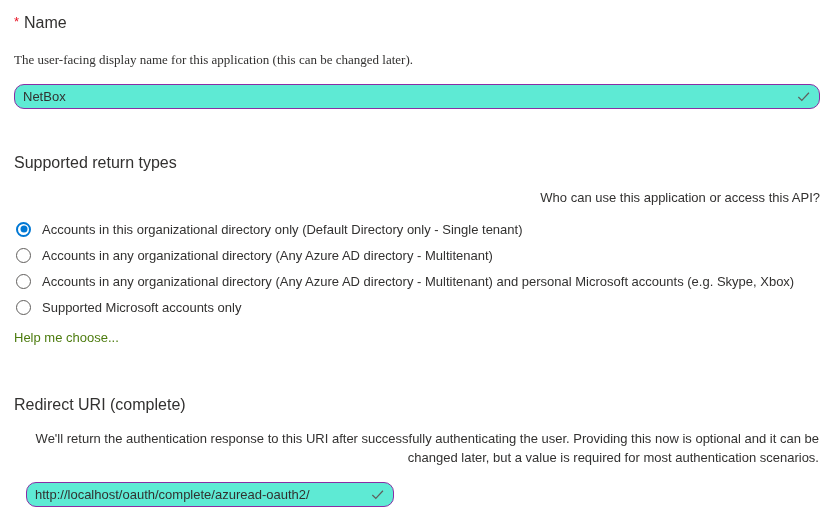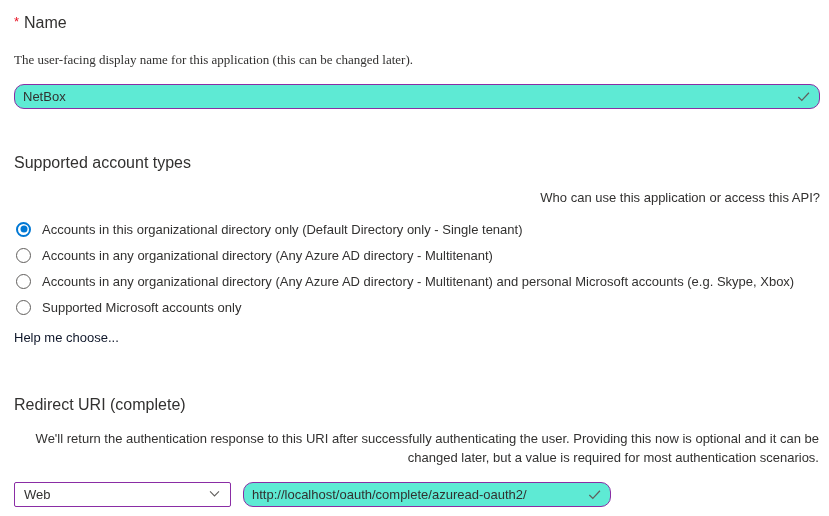--- a/index.html
+++ b/index.html
@@ -87,21 +87,21 @@
   .radio-label {
     margin-left: 11px;
     font-size: 13px;
     color: #323130;
     white-space: nowrap;
   }
   .help-link {
     display: inline-block;
     margin-top: 10px;
     font-size: 13px;
-    color: #0f172a;
+    color: #4d7c0f;
     text-decoration: none;
     cursor: pointer;
   }
 
   
   .redirect { margin-top: 48px; }
   .redirect-desc { margin-top: 14px; max-width: 805px; text-align: right; }
   .redirect-controls {
     margin-top: 15px;
     display: flex;
@@ -141,21 +141,21 @@
       <input type="text" value="NetBox" style="">
       <span class="valid-icon">
         <svg width="15" height="15" viewBox="0 0 16 16">
           <path d="M2.5 8.5 L6.2 12.2 L13.8 4" stroke="#605e5c" stroke-width="1.3" fill="none"></path>
         </svg>
       </span>
     </div>
   </div>
 
   <div class="account-types">
-    <div class="section-title">Supported account types</div>
+    <div class="section-title">Supported return types</div>
     <div class="question">Who can use this application or access this API?</div>
 
     <div class="radio-group">
       <div class="radio-row selected">
         <span class="radio-circle"></span>
         <span class="radio-label">Accounts in this organizational directory only (Default Directory only - Single tenant)</span>
       </div>
       <div class="radio-row">
         <span class="radio-circle"></span>
         <span class="radio-label">Accounts in any organizational directory (Any Azure AD directory - Multitenant)</span>
@@ -171,28 +171,20 @@
     </div>
 
     <a class="help-link">Help me choose...</a>
   </div>
 
   <div class="redirect">
     <div class="section-title">Redirect URI (complete)</div>
     <div class="description redirect-desc">We'll return the authentication response to this URI after successfully authenticating the user. Providing this now is optional and it can be changed later, but a value is required for most authentication scenarios.</div>
 
     <div class="redirect-controls">
-      <div class="platform-select">
-        <span>Web</span>
-        <span>
-          <svg width="13" height="13" viewBox="0 0 16 16">
-            <path d="M2.5 5.5 L8 11 L13.5 5.5" stroke="#605e5c" stroke-width="1.3" fill="none"></path>
-          </svg>
-        </span>
-      </div>
 
       <div class="text-field uri-field">
         <input type="text" value="http://localhost/oauth/complete/azuread-oauth2/" style="">
         <span class="valid-icon">
           <svg width="15" height="15" viewBox="0 0 16 16">
             <path d="M2.5 8.5 L6.2 12.2 L13.8 4" stroke="#605e5c" stroke-width="1.3" fill="none"></path>
           </svg>
         </span>
       </div>
     </div>

